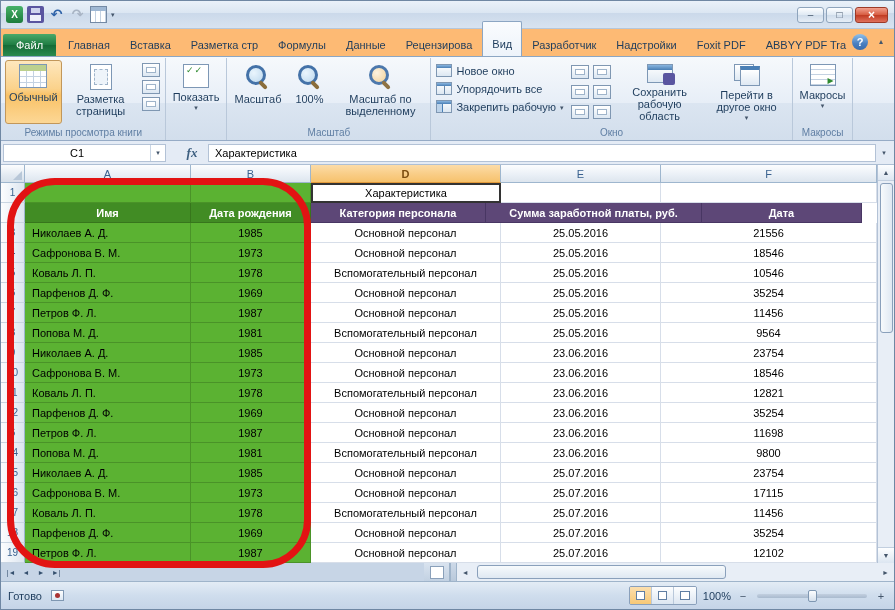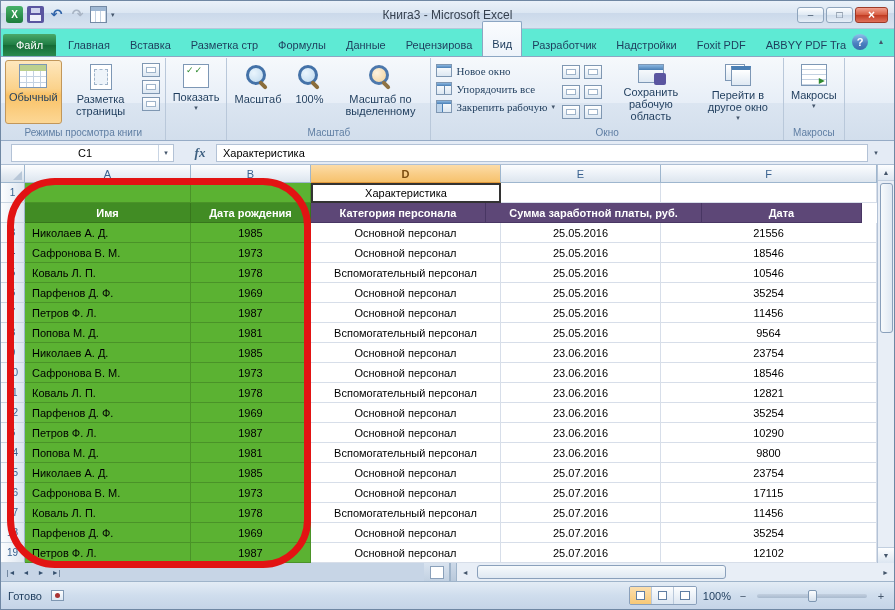--- a/index.html
+++ b/index.html
@@ -29,21 +29,21 @@
   .ddsmall { font-size: 7px; color: #44566b; width: 10px; }
   .title { position: absolute; left: 0; right: 0; text-align: center; font-size: 12px; color: #36414f; }
   .winbtns { margin-left: auto; display: flex; padding-right: 6px; z-index: 2; }
   .wbtn { width: 27px; height: 16px; margin-left: 2px; border: 1px solid #8ea4bc; border-radius: 3px;
     background: linear-gradient(#fdfeff, #dfe9f3 50%, #cfdcea 51%, #e6eef7);
     display: flex; align-items: center; justify-content: center; font-size: 10px; color: #44566b; line-height: 1; }
   .wbtn.close { width: 33px; background: linear-gradient(#f2a08e, #d65b40 50%, #c03a22 51%, #e0705a);
     color: #fff; border-color: #9c3a28; font-size: 12px; font-weight: bold; }
 
   
-  .tabsrow { height: 27px; background: #5eead4; display: flex; align-items: flex-end; padding: 0 2px; position: relative; }
+  .tabsrow { height: 27px; background: #fdba74; display: flex; align-items: flex-end; padding: 0 2px; position: relative; }
   .rtab { padding: 4px 10px 5px; font-size: 11px; color: #1e3c5c; white-space: nowrap; }
   .rtab-file { background: linear-gradient(#4aa96a, #1e7c42 50%, #156b36 51%, #2b8a4e);
     color: #fff; border-radius: 2px 2px 0 0; margin-right: 2px; padding: 5px 13px; }
   .rtab-active { background: linear-gradient(#fafcfe, #edf3fa); border: 1px solid #8ca6c3; border-bottom: none;
     border-radius: 2px 2px 0 0; padding: 16px 9px 6px; margin-top: 48px; }
   .trright { position: absolute; right: 5px; top: 5px; display: flex; gap: 5px; align-items: center; }
   .helpbtn { width: 16px; height: 16px; border-radius: 50%; color: #fff; font-size: 11px; font-weight: bold;
     text-align: center; line-height: 16px; background: linear-gradient(#8fc0ea, #4a7fc0 60%, #3a6cab); }
   .collapsebtn { width: 16px; height: 14px; font-size: 8px; color: #44566b; text-align: center; line-height: 14px; }
 
@@ -85,33 +85,33 @@
   .ic-switch::before { left: 0; top: 0; }
   .ic-switch::after { right: 0; bottom: 0; border-top: 4px solid #4a7fb5; }
   .ic-macro { width: 26px; height: 22px; border: 1px solid #7d97b5;
     background: repeating-linear-gradient(transparent 0 4px, #c4d2e2 4px 5px), #fff; }
   .ic-macro::after { content: "▸"; position: absolute; right: 1px; bottom: -2px; color: #2f8a2f; font-size: 12px; }
 
   .stack { display: flex; flex-direction: column; gap: 3px; padding: 3px 2px; }
   .mini { width: 18px; height: 14px; border: 1px solid #7f97b2; background: linear-gradient(#ffffff, #dce7f2); position: relative; }
   .mini::after { content: ""; position: absolute; inset: 3px; border: 1px solid #9fb4ca; background: #fff; }
 
-  .wcol { display: flex; flex-direction: column; gap: 5px; padding: 4px 2px; font-family: Liberation Serif, serif; }
+  .wcol { display: flex; flex-direction: column; gap: 5px; padding: 4px 2px; }
   .srow { display: flex; align-items: center; gap: 4px; font-size: 11px; color: #1e3c5c; white-space: nowrap; }
   .sico { width: 16px; height: 13px; border: 1px solid #7f97b2; background: linear-gradient(#fff, #dce7f2); position: relative; flex: none; }
   .sico::before { content: ""; position: absolute; left: 0; right: 0; top: 0; height: 3px; background: linear-gradient(#8ab6e0, #4a7fb5); }
   .sico-arrange::after { content: ""; position: absolute; left: 7px; top: 3px; bottom: 0; width: 1px; background: #6b88a8; }
   .sico-freeze::after { content: ""; position: absolute; left: 0; top: 3px; width: 5px; bottom: 0; background: #bcd3ea; border-right: 1px solid #4a7fb5; }
   .igrid { display: grid; grid-template-columns: 18px 18px; grid-auto-rows: 16px; gap: 4px; padding: 5px 4px; }
   .bb-save { width: 88px; }
   .bb-switch { width: 84px; }
   .bb-zoomsel { width: 94px; }
 
   
-  .fbar { height: 24px; background: #e4ebf5; border-bottom: 1px solid #aebfd4; display: flex; align-items: center; padding: 10px; justify-content: flex-end; }
+  .fbar { height: 24px; background: #e4ebf5; border-bottom: 1px solid #aebfd4; display: flex; align-items: center; padding: 2px; justify-content: flex-end; }
   .namebox { width: 163px; height: 18px; background: #fff; border: 1px solid #b3c2d6; display: flex; align-items: center; }
   .nbtext { flex: 1; text-align: center; color: #000; }
   .nbdd { width: 15px; align-self: stretch; border-left: 1px solid #c9d5e4; font-size: 7px; color: #44566b;
     display: flex; align-items: center; justify-content: center; }
   .fsep { width: 10px; align-self: stretch; }
   .fxbtn { width: 32px; height: 18px; display: flex; align-items: center; justify-content: center;
     font-family: "Liberation Serif", serif; font-style: italic; font-weight: bold; font-size: 13px; color: #3d5f80; }
   .fcontent { flex: 1; height: 18px; background: #fff; border: 1px solid #b3c2d6; display: flex; align-items: center;
     padding-left: 6px; color: #000; }
   .fexpand { width: 16px; text-align: center; font-size: 7px; color: #44566b; }
@@ -187,21 +187,20 @@
 
   <div class="titlebar">
     <div class="qat">
       <span class="qico excel-logo"></span>
       <span class="qico save-ic"></span>
       <span class="qico glyph-ic undo-c">↶</span>
       <span class="qico glyph-ic redo-c">↷</span>
       <span class="qico grid-ic"></span>
       <span class="ddsmall">▾</span>
     </div>
-    <div class="title">Книга3  -  Microsoft Excel</div>
     <div class="winbtns">
       <span class="wbtn">–</span>
       <span class="wbtn">□</span>
       <span class="wbtn close">×</span>
     </div>
   </div>
 
   <div class="tabsrow">
     <div class="rtab rtab-file">Файл</div>
       <div class="rtab">Главная</div>
@@ -439,21 +438,21 @@
           <div class="cell " style="width: 190px;">Основной персонал</div>
           <div class="cell " style="width: 160px;">23.06.2016</div>
           <div class="cell " style="width: 216px;">35254</div>
         </div>
         <div class="grow">
           <div class="rowh">6</div>
           <div class="cell green al" style="width: 166px;">Петров Ф. Л.</div>
           <div class="cell green" style="width: 120px;">1987</div>
           <div class="cell " style="width: 190px;">Основной персонал</div>
           <div class="cell " style="width: 160px;">23.06.2016</div>
-          <div class="cell " style="width: 216px;">10290</div>
+          <div class="cell " style="width: 216px;">11698</div>
         </div>
         <div class="grow">
           <div class="rowh">14</div>
           <div class="cell green al" style="width: 166px;">Попова М. Д.</div>
           <div class="cell green" style="width: 120px;">1981</div>
           <div class="cell " style="width: 190px;">Вспомогательный персонал</div>
           <div class="cell " style="width: 160px;">23.06.2016</div>
           <div class="cell " style="width: 216px;">9800</div>
         </div>
         <div class="grow">

